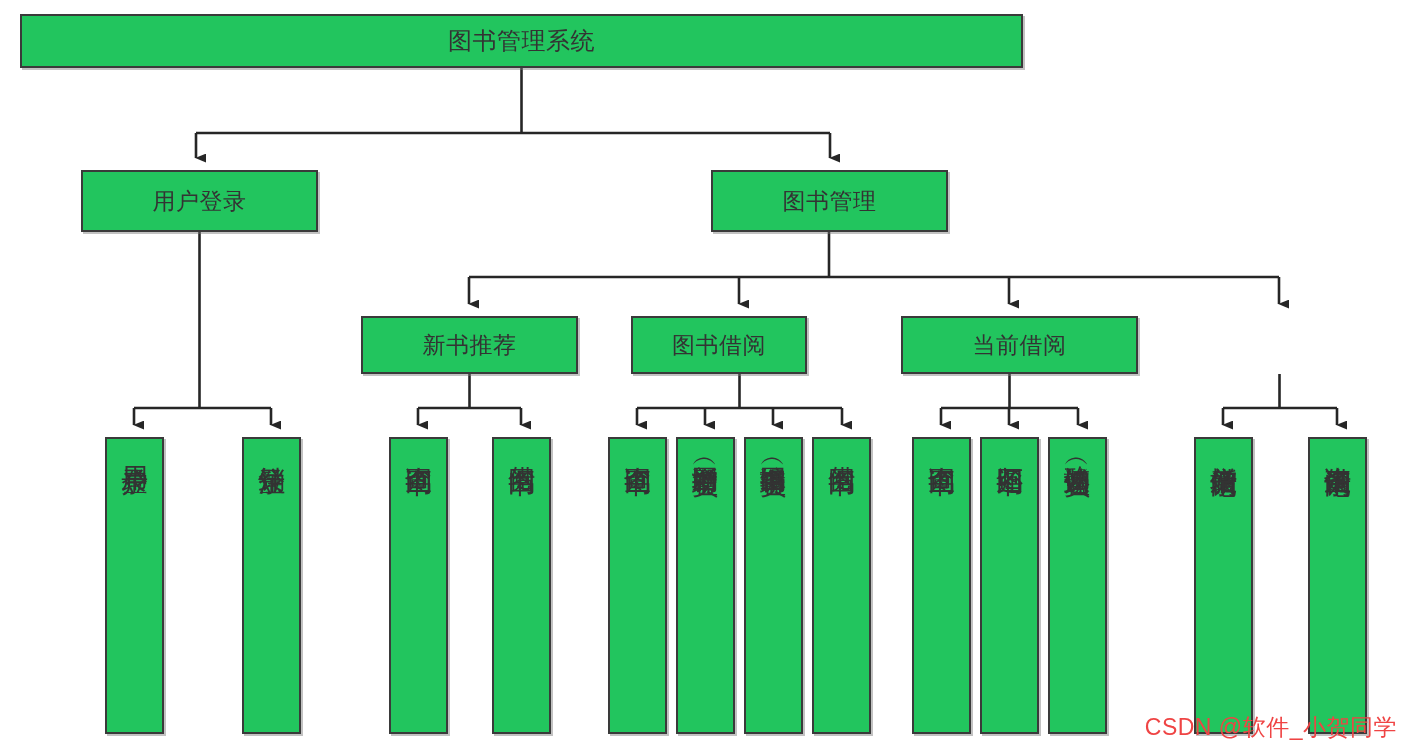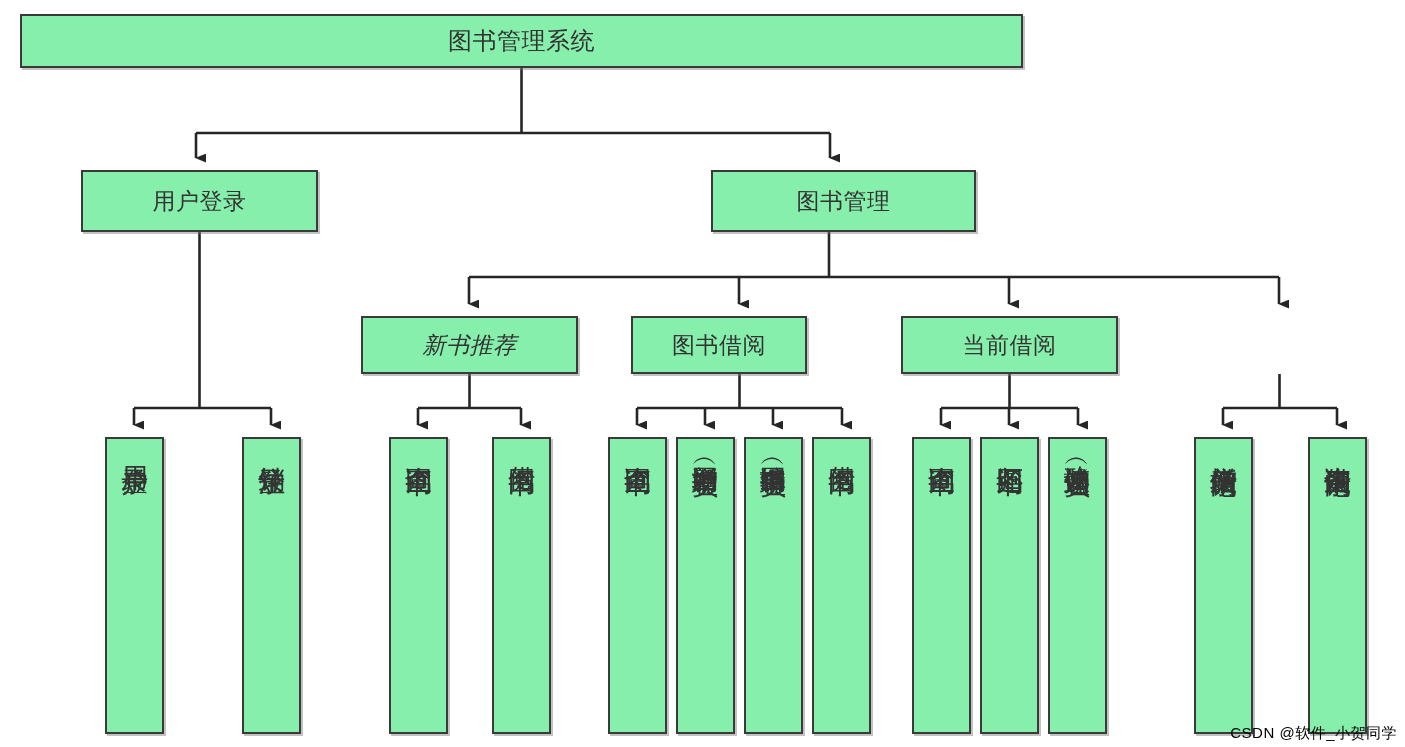--- a/index.html
+++ b/index.html
@@ -8,21 +8,21 @@
     background:#ffffff;
     font-family:"Liberation Sans","DejaVu Sans",sans-serif;
     overflow:hidden;
   }
   #stage{position:relative;width:1405px;height:747px;}
   #wires{position:absolute;left:0;top:0;width:1405px;height:747px;}
 
   .node{
     position:absolute;
     box-sizing:border-box;
-    background:#86efac;
+    background:#22c55e;
     border:2.5px solid #3a3a3a;
     display:flex;
     align-items:center;
     justify-content:center;
     color:#333333;
     box-shadow:2px 2px 0 0 rgba(120,120,120,.45);
   }
   .node .lbl{
     display:block;
     white-space:nowrap;
@@ -45,22 +45,22 @@
     line-height:1.06;
     letter-spacing:1px;
     white-space:nowrap;
   }
   .node.vert.tight .lbl{font-size:26px;line-height:1.0;}
 
   #watermark{
     position:absolute;
     right:8px;
     bottom:4px;
-    font-size:15px;
-    color:#000000;
+    font-size:23px;
+    color:#ef4444;
     letter-spacing:.5px;
     white-space:nowrap;
     pointer-events:none;
   }
 </style>
 </head>
 <body>
 
 <div id="stage">
 
@@ -114,31 +114,31 @@
     </g>
   </svg>
 
   <div class="node root horiz" style="left:20px;top:14px;width:1003px;height:54px;">
     <span class="lbl">图书管理系统</span>
   </div>
 
   <div class="node horiz" style="left:81px;top:170px;width:237px;height:62px;">
     <span class="lbl">用户登录</span>
   </div>
-  <div class="node horiz" style="left:711px;top:170px;width:265px;height:62px;">
+  <div class="node horiz" style="left:711px;top:170px;width:237px;height:62px;">
     <span class="lbl">图书管理</span>
   </div>
 
-  <div class="node horiz" style="left:361px;top:316px;width:217px;height:58px;font-style:italic;">
+  <div class="node horiz" style="left:361px;top:316px;width:217px;height:58px;">
     <span class="lbl">新书推荐</span>
   </div>
   <div class="node horiz" style="left:631px;top:316px;width:176px;height:58px;">
     <span class="lbl">图书借阅</span>
   </div>
-  <div class="node horiz" style="left:901px;top:316px;width:217px;height:58px;">
+  <div class="node horiz" style="left:901px;top:316px;width:237px;height:58px;">
     <span class="lbl">当前借阅</span>
   </div>
 
   <div class="node vert" style="left:105px;top:437px;width:59px;height:297px;">
     <span class="lbl">用户登录</span>
   </div>
   <div class="node vert" style="left:242px;top:437px;width:59px;height:297px;">
     <span class="lbl">注销登录</span>
   </div>
 

